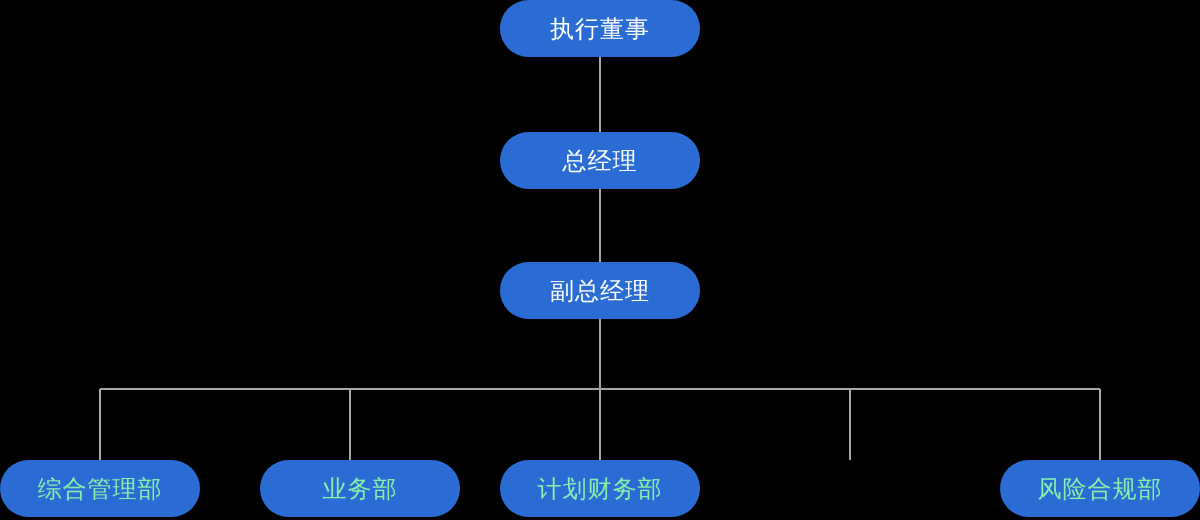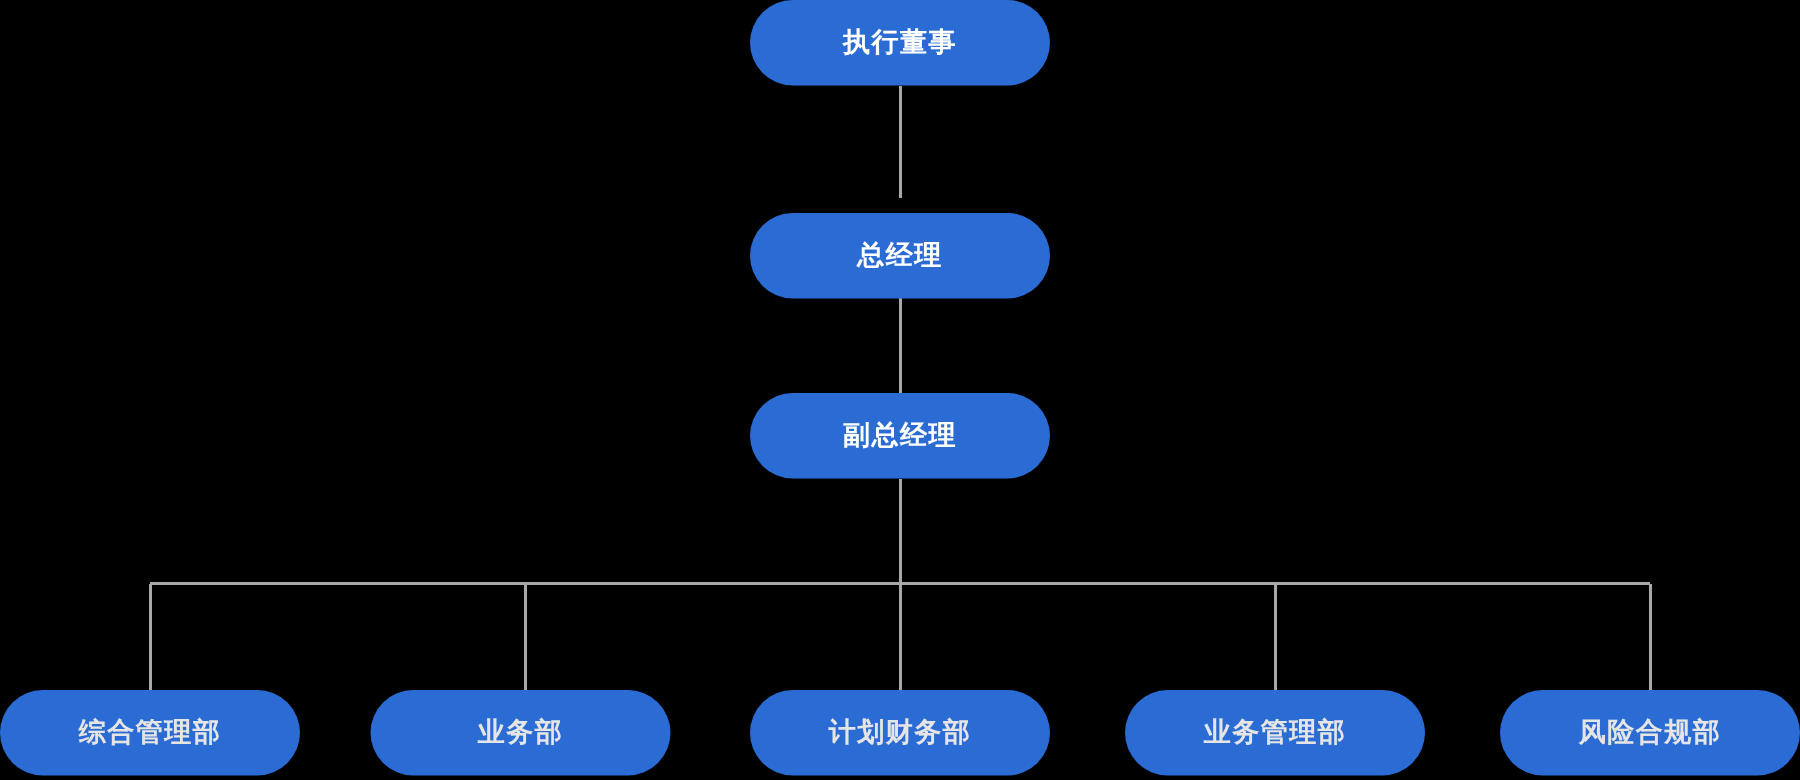--- a/index.html
+++ b/index.html
@@ -34,40 +34,40 @@
     border-radius: 30px;
     background: #2a6cd4;
     display: flex;
     align-items: center;
     justify-content: center;
     text-align: center;
     letter-spacing: 1px;
     z-index: 2;
   }
   .node .node-label {
-    font-size: 18px;
+    font-size: 24px;
     line-height: 1;
-    font-weight: 700;
+    font-weight: 400;
     white-space: nowrap;
   }
   .level-top .node-label {
     color: #ffffff;
   }
   .level-leaf .node-label {
-    color: #e5e5e5;
+    color: #86efac;
   }
   
   .row-1 { top: 0px; }
-  .row-2 { top: 142px; }
+  .row-2 { top: 132px; }
   .row-3 { top: 262px; }
   .row-4 { top: 460px; }
   
   .col-c  { left: 500px; }
   .col-1  { left: 0px; }
-  .col-2  { left: 247px; }
+  .col-2  { left: 260px; }
   .col-3  { left: 500px; }
   .col-4  { left: 750px; }
   .col-5  { left: 1000px; }
 </style>
 </head>
 <body>
 
 <div id="canvas">
 
   <svg id="wires" viewBox="0 0 1200 520" width="1200" height="520" aria-hidden="true">
@@ -105,21 +105,18 @@
   </div>
 
   <div class="node level-leaf row-4 col-2">
     <span class="node-label">业务部</span>
   </div>
 
   <div class="node level-leaf row-4 col-3">
     <span class="node-label">计划财务部</span>
   </div>
 
-  <div class="node level-leaf row-4 col-4">
-    <span class="node-label">业务管理部</span>
-  </div>
 
   <div class="node level-leaf row-4 col-5">
     <span class="node-label">风险合规部</span>
   </div>
 
 </div>
 
 </body></html>

